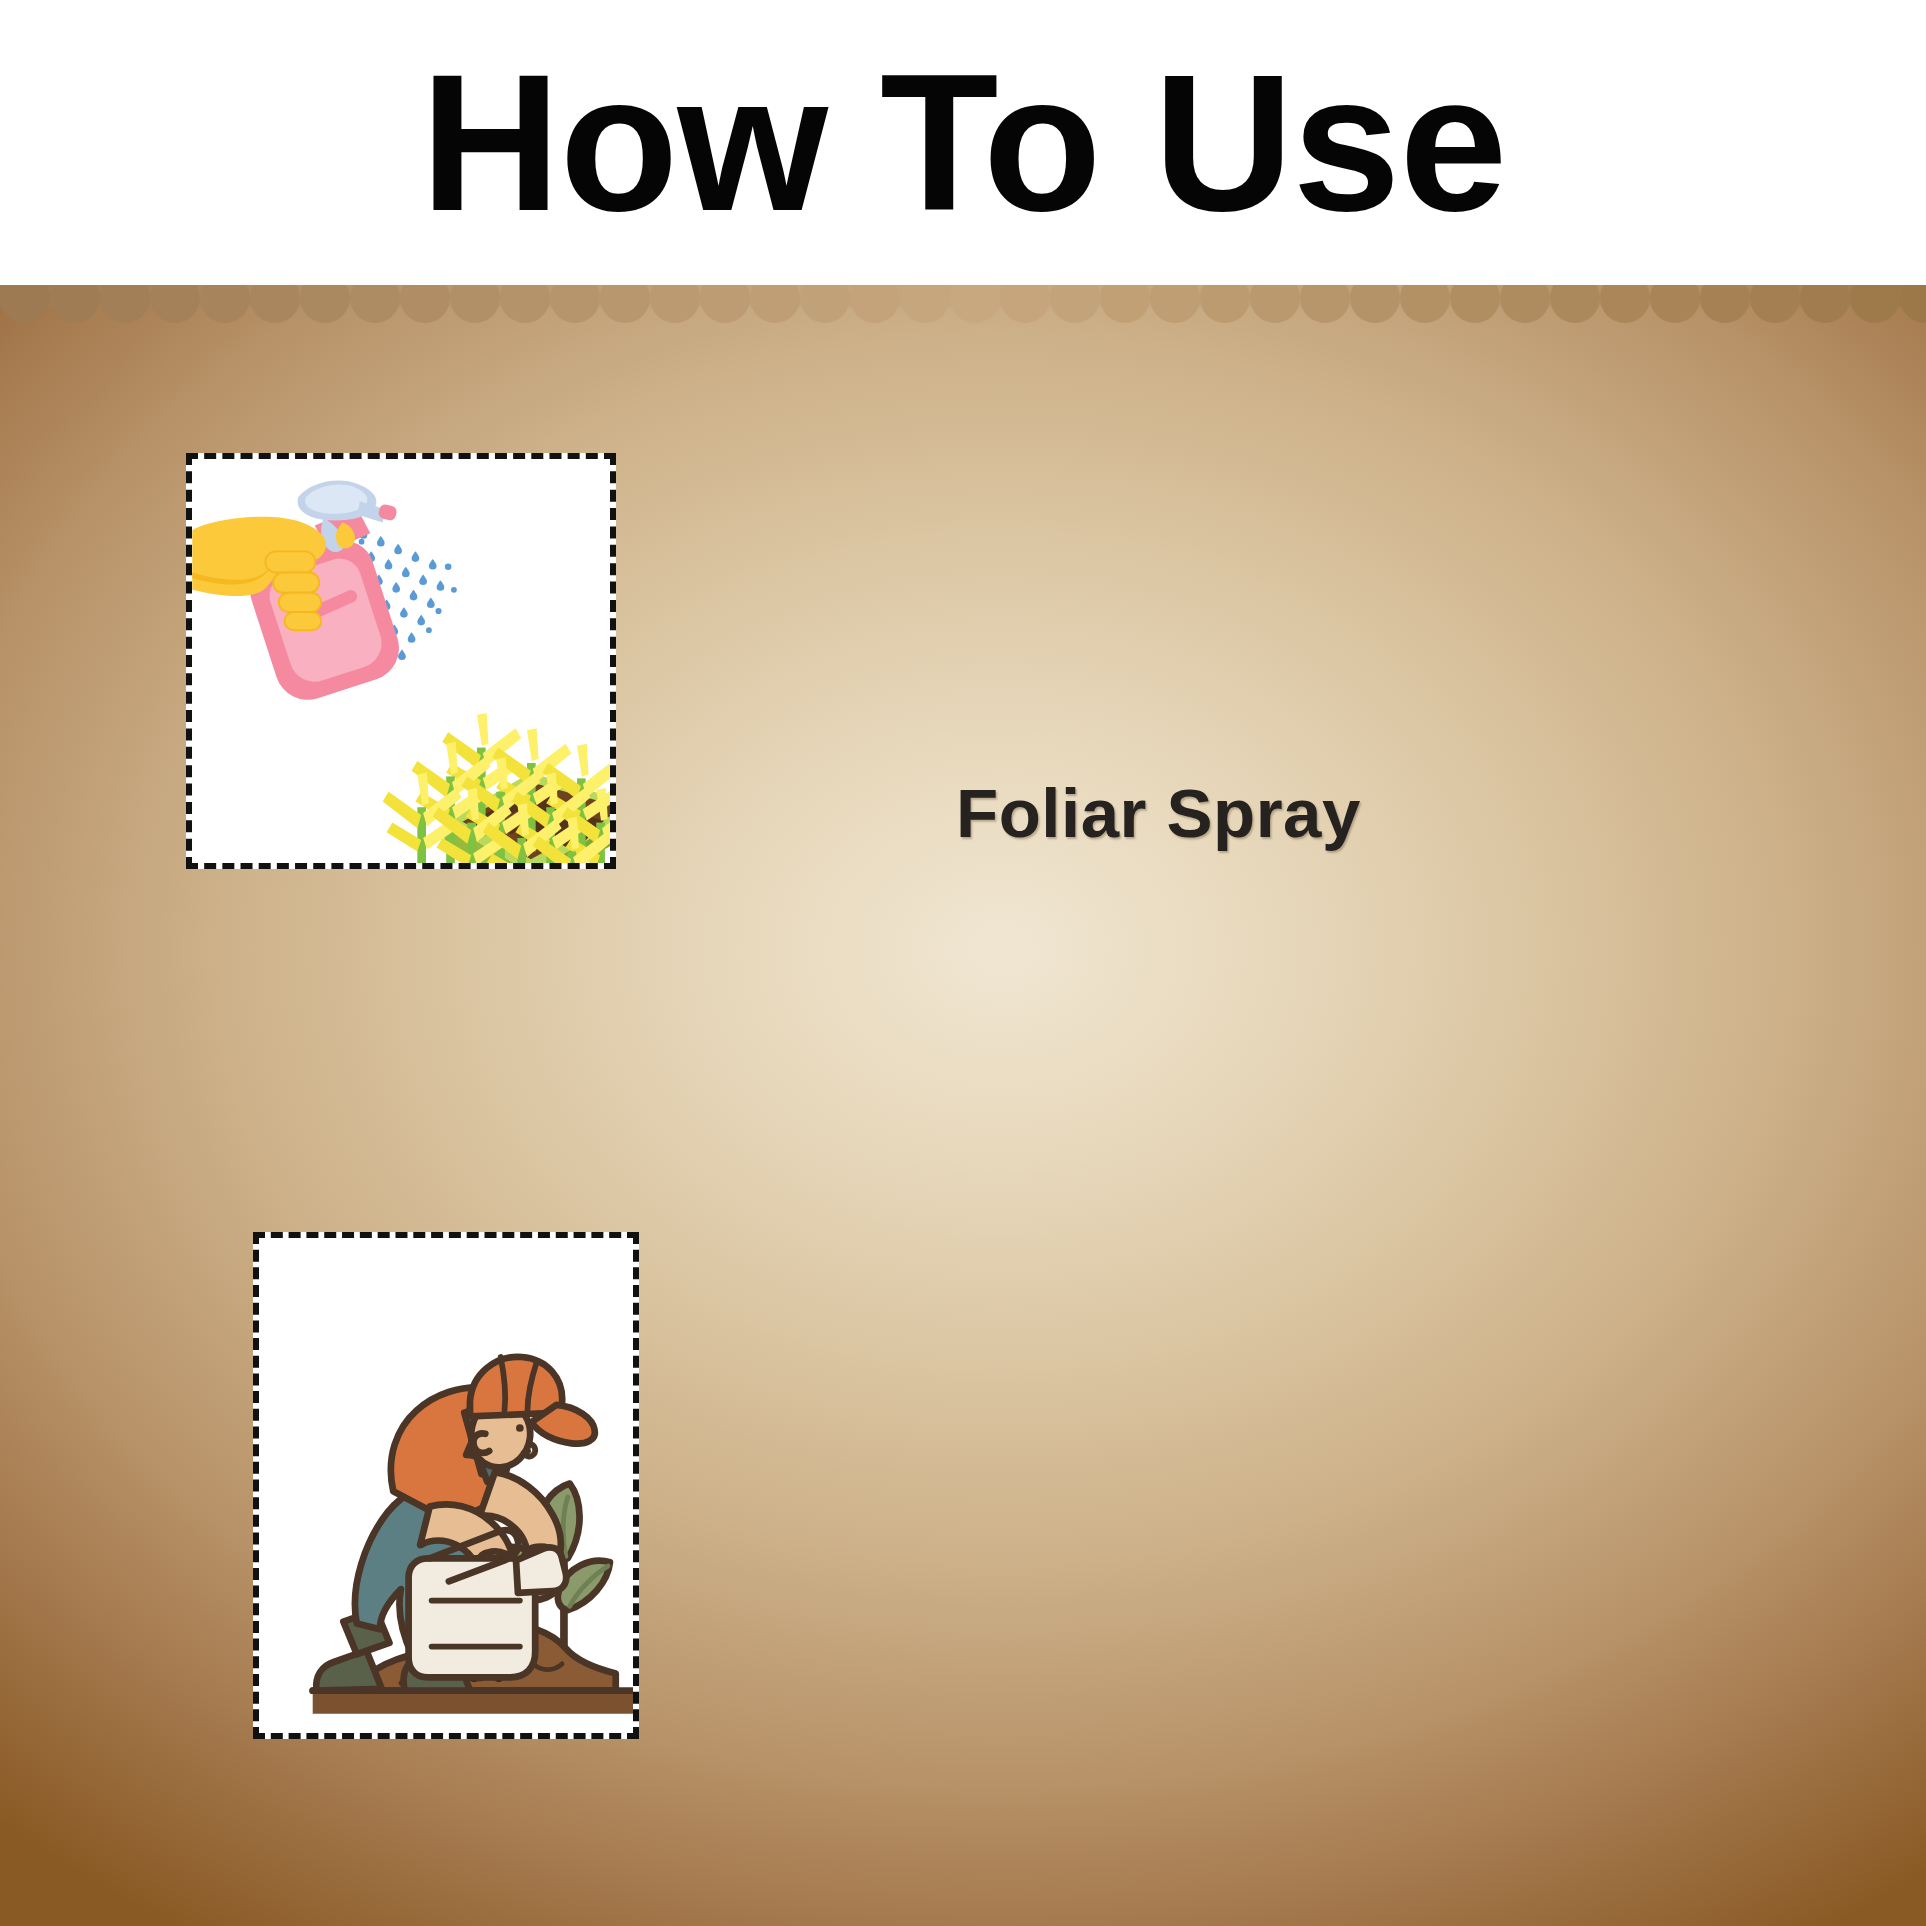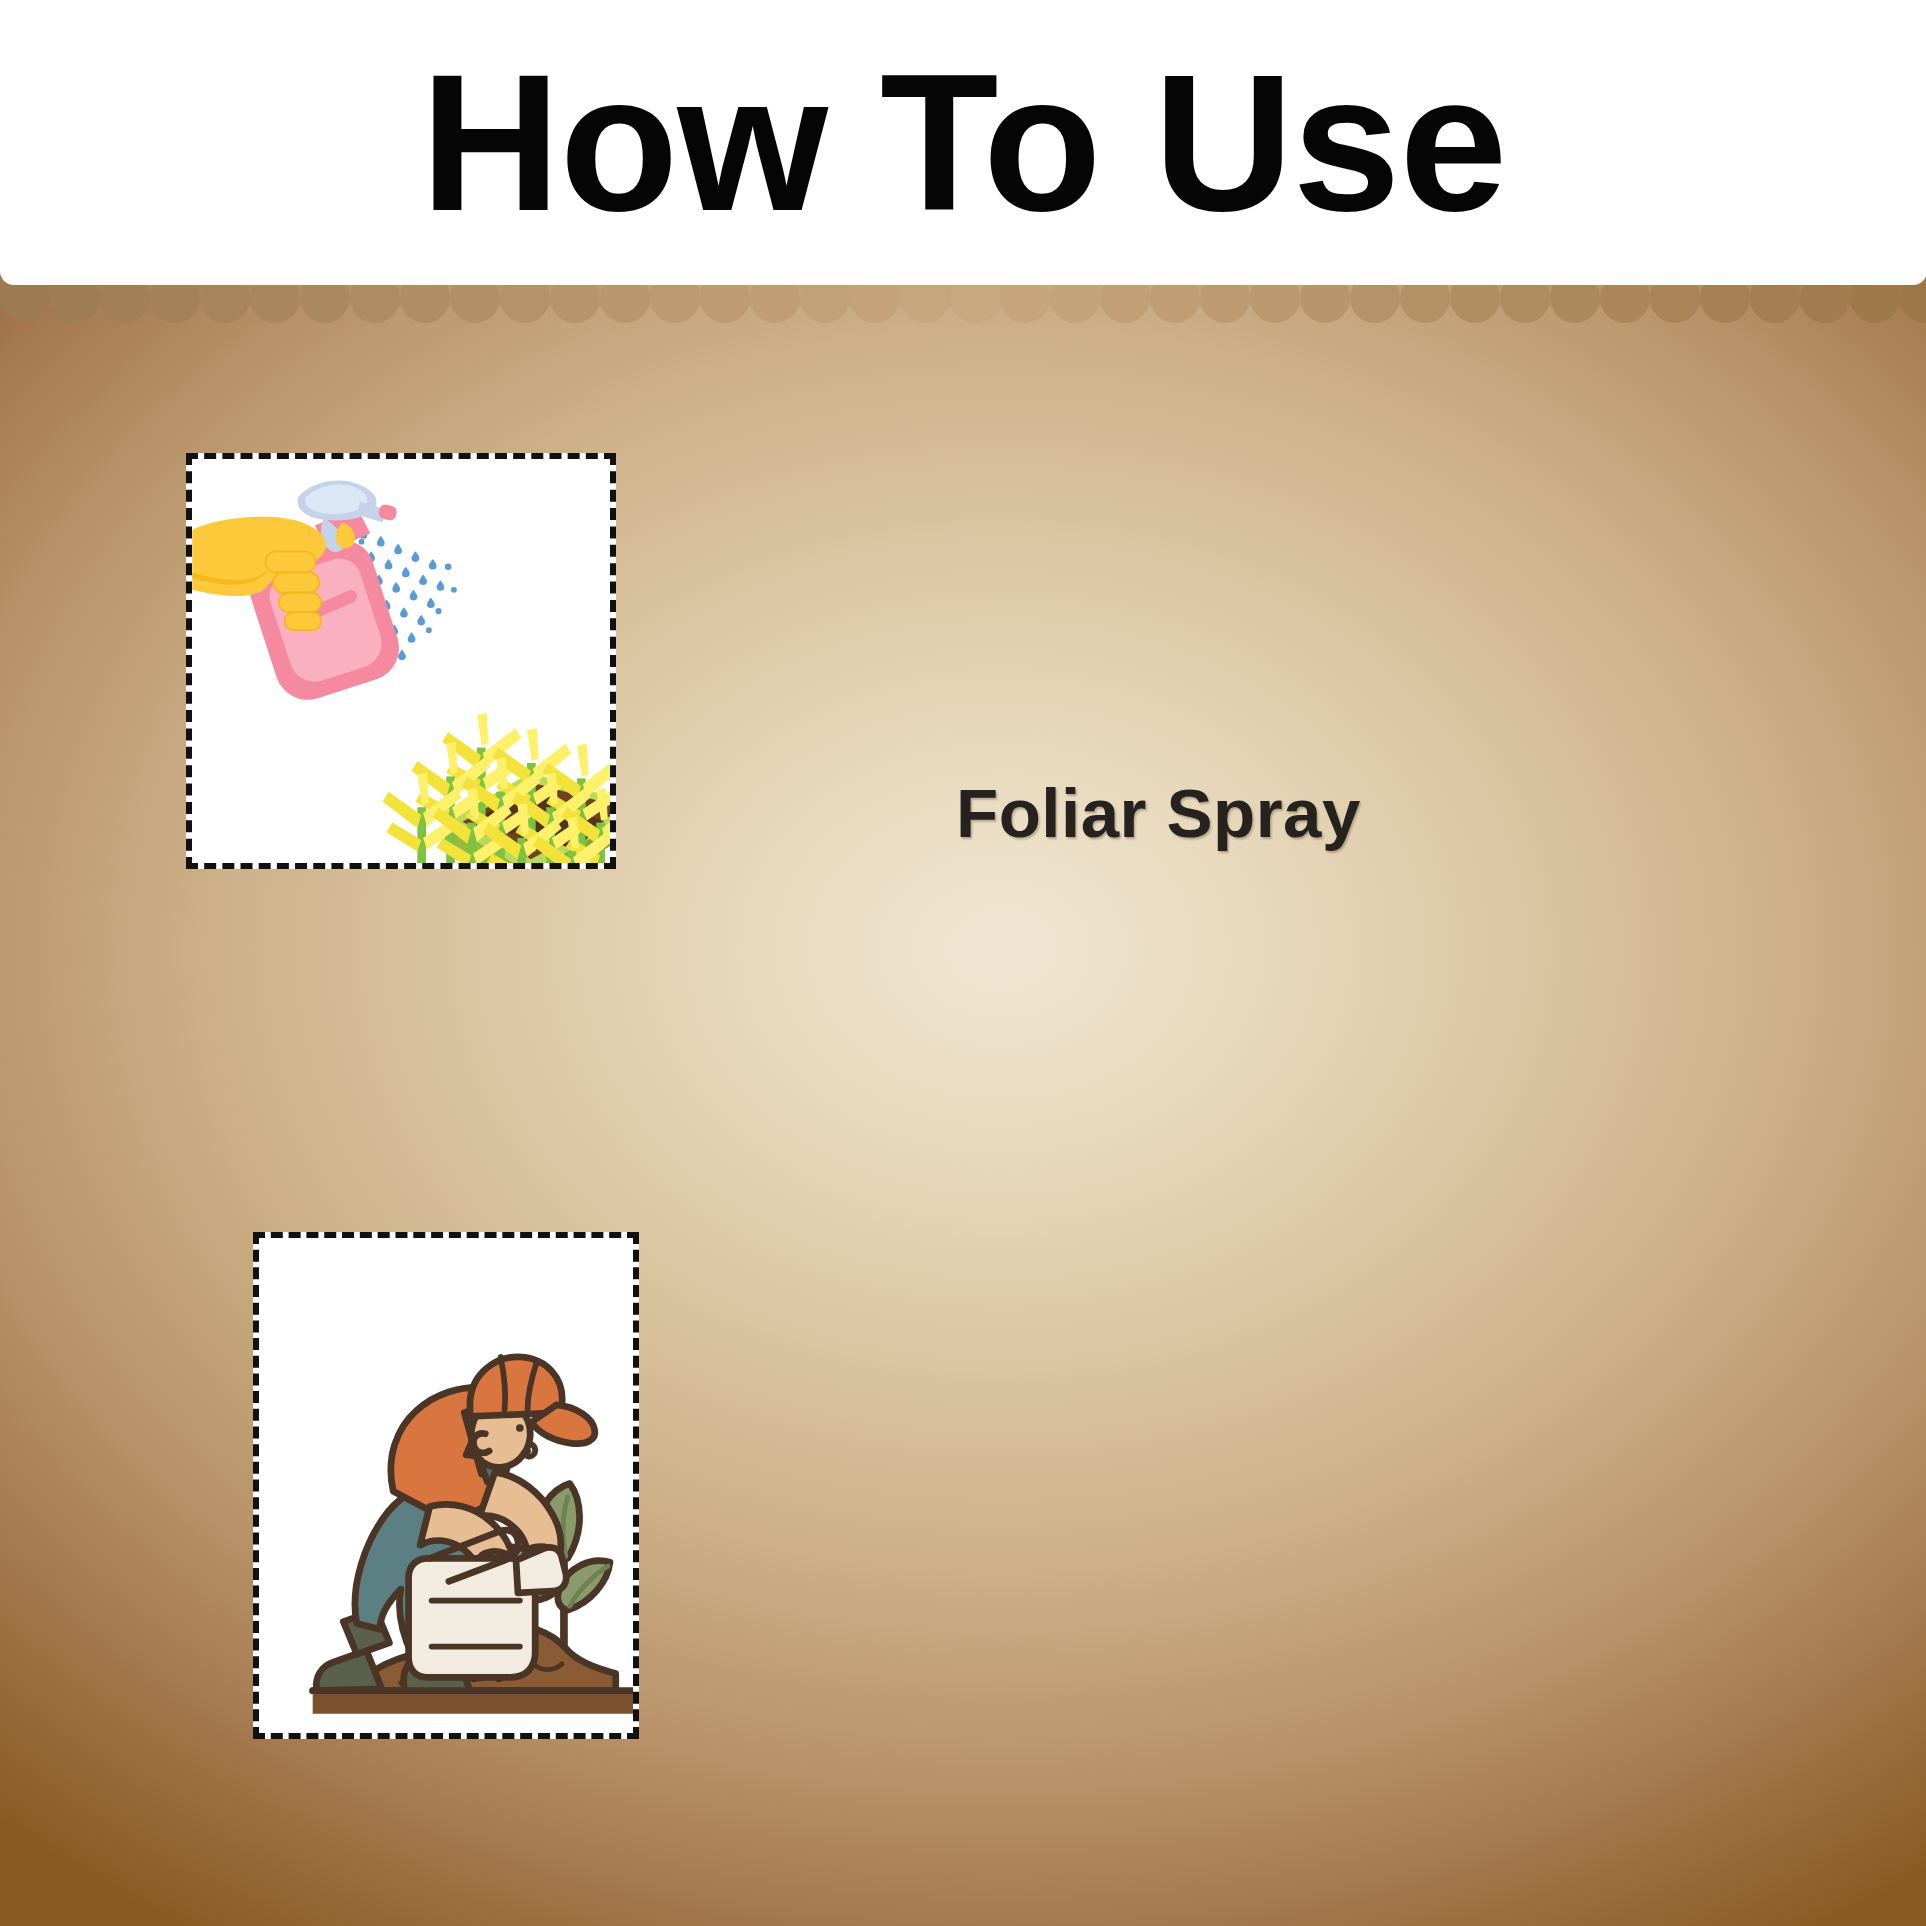--- a/index.html
+++ b/index.html
@@ -10,21 +10,21 @@
     position:relative;
   }
 
   
   #page { position:absolute; inset:0; width:1927px; height:1927px; overflow:hidden; }
 
   
   .header-band {
     position:absolute; left:0; top:0; width:1927px; height:285px;
     background:#ffffff; z-index:6;
-    display:flex; align-items:center; justify-content:center;border-radius:14px;
+    display:flex; align-items:center; justify-content:center;
   }
   .page-title {
     font-size:194px; font-weight:bold; color:#050505;
     letter-spacing:-1px; line-height:1;
     transform:scaleX(1.0);
     font-family:"Liberation Sans", sans-serif;
   }
 
   
   .scallop-row {

